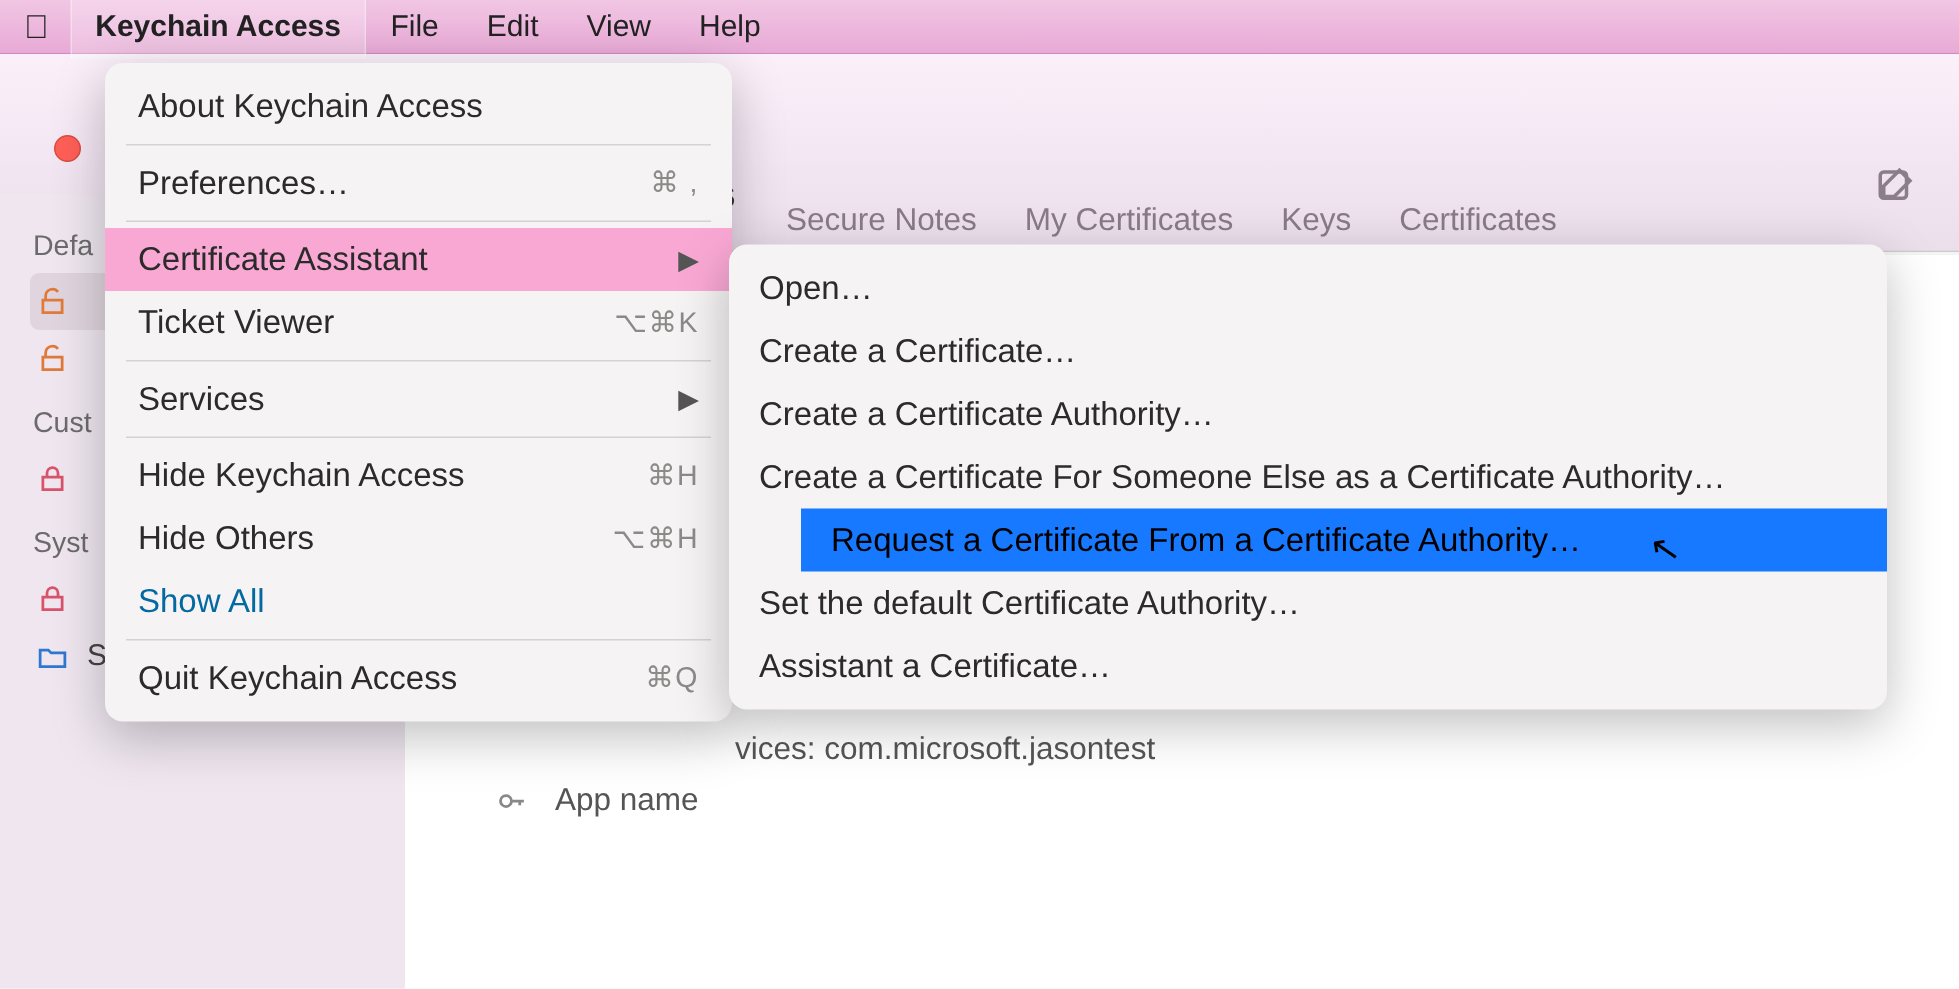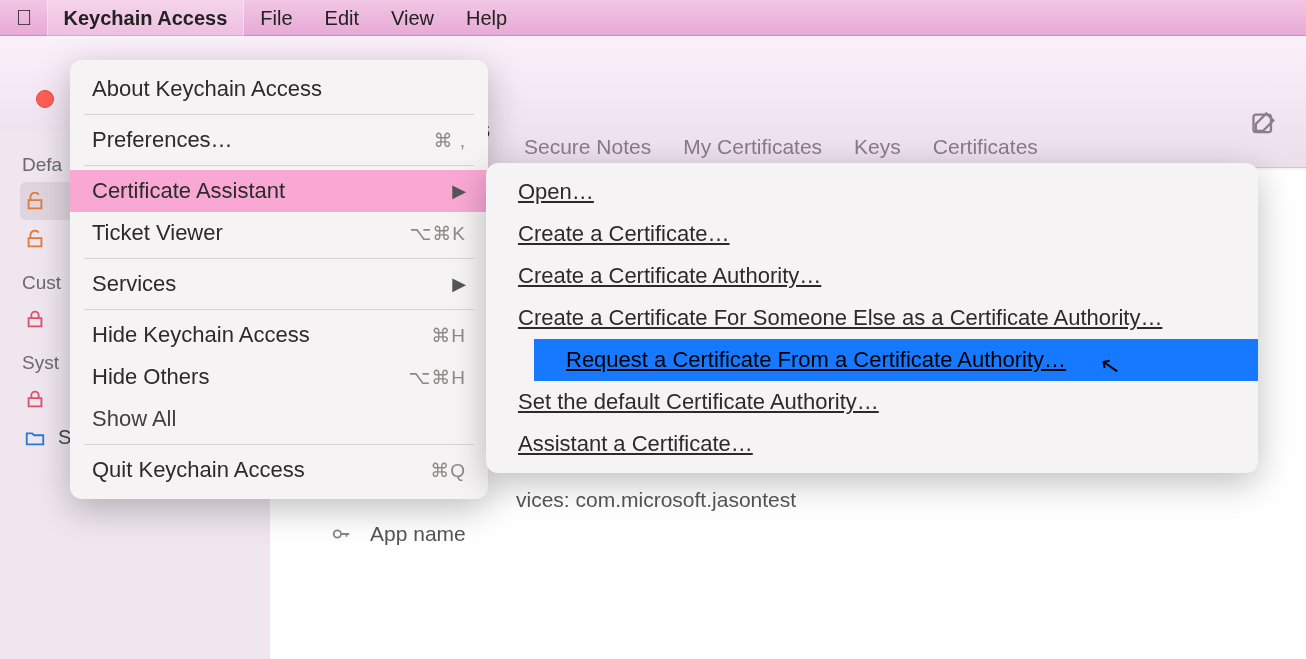--- a/index.html
+++ b/index.html
@@ -109,21 +109,21 @@
     background: #fff;
   }
   .detail-row {
     position: absolute;
     left: 60px;
     color: #555;
     font-size: 21px;
     display: flex; align-items: center; gap: 18px;
   }
   .app-label-row { top: 352px; }
-  .services-row  { top: 318px; left: 220px; margin-left: 26px; }
+  .services-row  { top: 318px; left: 220px; }
 
   
   .menu-panel {
     position: absolute;
     background: #f5f3f3;
     border-radius: 12px;
     box-shadow: 0 10px 35px rgba(0,0,0,0.25);
     padding: 8px 0;
     z-index: 50;
   }
@@ -133,48 +133,47 @@
     justify-content: space-between;
     padding: 8px 22px;
     font-size: 22px;
     color: #2b2b2b;
     cursor: default;
   }
   .menu-panel .row.hovered {
     background: #f9a8d4;
   }
   .menu-panel .row.disabled {
-    color: #404040;
+    color: #0369a1;
   }
   .menu-panel .sep {
     height: 1px;
     background: #d5d2d1;
     margin: 4px 14px;
   }
   .menu-panel .shortcut {
     color: #8c8a89;
     font-size: 19px;
     letter-spacing: 1px;
   }
   .menu-panel .chev {
     color: #555;
     font-size: 18px;
   }
 
   .app-menu {
     top: 42px; left: 70px;
     width: 418px;
-    margin-top: 18px;
   }
 
   .submenu {
     top: 163px; left: 486px;
     width: 772px;
   }
-  .submenu .row { padding: 8px 32px; text-decoration: underline; }
+  .submenu .row { padding: 8px 20px; }
   .submenu .row.highlight {
     background: #1779ff;
     color: #000000;
     margin-left: 48px;
   }
 
   .cursor {
     position: absolute;
     top: 352px; left: 1100px;
     z-index: 200;

